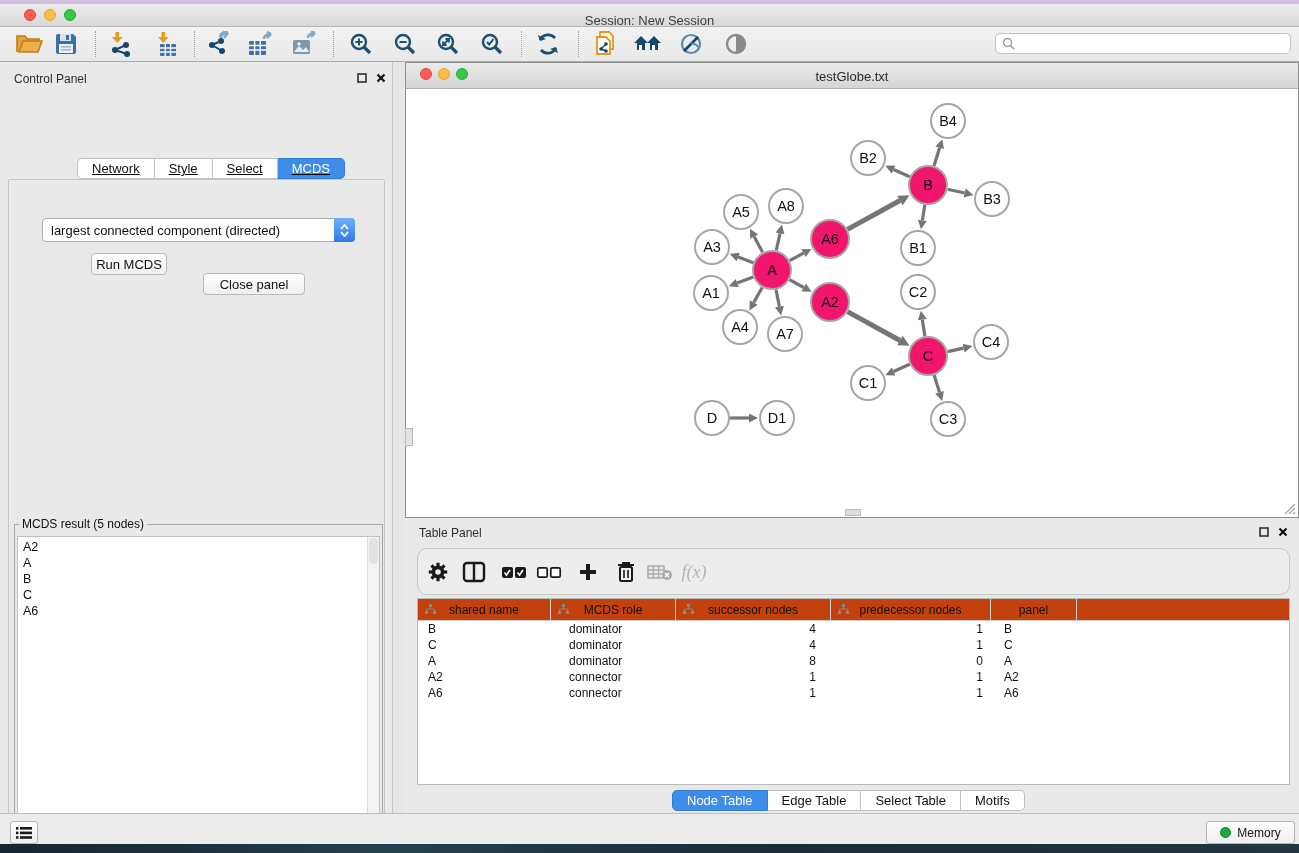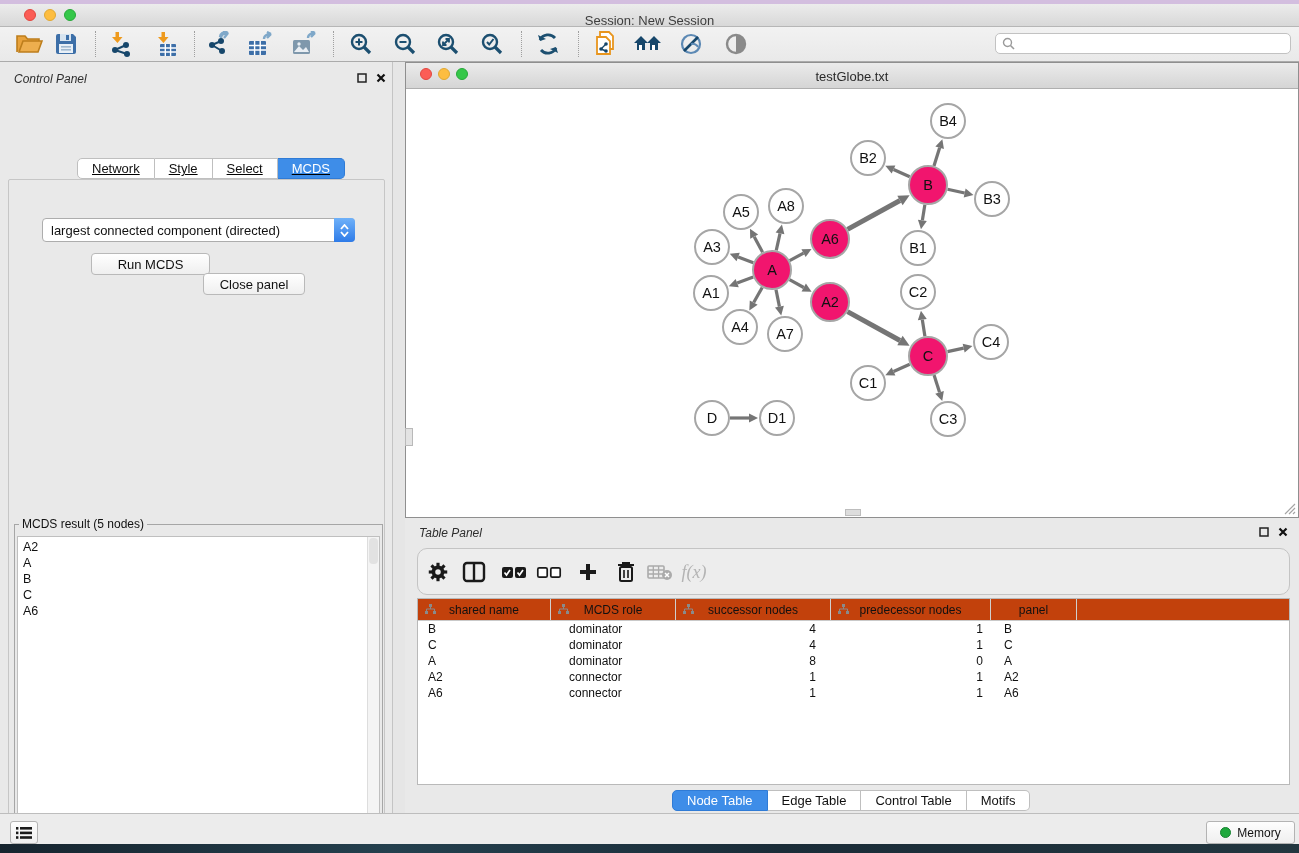--- a/index.html
+++ b/index.html
@@ -22,21 +22,21 @@
   #toolbar { left:0; top:27px; width:1299px; height:35px; background:linear-gradient(#F2F2F2,#E9E9E9);
     border-bottom:1px solid #ABABAB; }
   .tb-icon { position:absolute; top:2px; width:36px; height:30px; display:flex; align-items:center; justify-content:center; }
   .tb-sep { position:absolute; top:4px; height:26px; border-left:1px dotted #9F9F9F; width:0; }
   #search-field { left:995px; top:6px; width:296px; height:21px; background:#fff; border:1px solid #C2C2C2;
     border-radius:5px; display:flex; align-items:center; padding-left:6px; }
   #search-field input { border:none; outline:none; font-size:12px; width:260px; background:transparent; }
 
   
   #control-panel { left:0; top:62px; width:393px; height:751px; background:#E9E9E9; border-right:1px solid #C4C4C4; }
-  .panel-title { font-size:12px; color:#2E2E2E;font-style:italic; }
+  .panel-title { font-size:12px; color:#2E2E2E; }
   .panel-btn { position:absolute; width:14px; height:14px; display:flex; align-items:center; justify-content:center; }
 
   #cp-tabs { left:77px; top:96px; height:21px; display:flex;text-decoration:underline; }
   .seg-tab { height:21px; background:#fff; border:1px solid #BFBFBF; border-left:none;
     font-size:13px; color:#111; display:flex; align-items:center; justify-content:center; padding:0 14px; }
   .seg-tab:first-child { border-left:1px solid #BFBFBF; border-radius:5px 0 0 5px; }
   .seg-tab:last-child { border-radius:0 5px 5px 0; }
   .seg-tab.active { background:#3E8DE8; border-color:#2F7BD6; color:#fff; }
 
   #cp-content { left:8px; top:117px; width:377px; height:683px; border:1px solid #C6C6C6; border-radius:2px; }
@@ -273,21 +273,21 @@
       <span class="dd-text">largest connected component (directed)</span>
       <span class="dd-stepper">
         <svg width="9" height="6" viewBox="0 0 9 6">
             <path d="M1 5 L4.5 1 L8 5" fill="none" stroke="#fff" stroke-width="1.8"></path>
           </svg>
         <svg width="9" height="6" viewBox="0 0 9 6">
             <path d="M1 1 L4.5 5 L8 1" fill="none" stroke="#fff" stroke-width="1.8"></path>
           </svg>
       </span>
     </div>
-    <div class="push-btn" style="left:91px; top:191px; width:119px;">Run MCDS</div>
+    <div class="push-btn" style="left:91px; top:191px; width:76px;">Run MCDS</div>
     <div class="push-btn" style="left:203px; top:191px; width:102px;margin-top:20px;">Close panel</div>
 
     <fieldset id="result-fieldset" class="abs">
       <legend>MCDS result (5 nodes)</legend>
       <div id="result-list">
         <div class="items">
             <div class="result-item">A2</div>
             <div class="result-item">A</div>
             <div class="result-item">B</div>
             <div class="result-item">C</div>
@@ -597,21 +597,21 @@
             <div class="nt-cell" style="width: 155px; text-align: right; padding-right: 15px;">1</div>
             <div class="nt-cell" style="width: 160px; text-align: right; padding-right: 8px;">1</div>
             <div class="nt-cell" style="width: 86px; text-align: left; padding-left: 13px;">A6</div>
           </div>
         </div>
     </div>
 
     <div id="table-tabs">
         <div class="seg-tab active">Node Table</div>
         <div class="seg-tab">Edge Table</div>
-        <div class="seg-tab">Control Table</div>
+        <div class="seg-tab">Select Table</div>
         <div class="seg-tab">Motifs</div>
       </div>
   </div>
 
   <div id="status-bar" class="abs">
     <div class="bar-btn" style="left:10px; top:7px; width:28px; height:23px;">
       <svg width="16" height="14" viewBox="0 0 16 14">
           <g fill="#1A1A1A">
             <rect x="0" y="1" width="2.4" height="2.6"></rect>
             <rect x="4" y="1" width="12" height="2.6"></rect>

